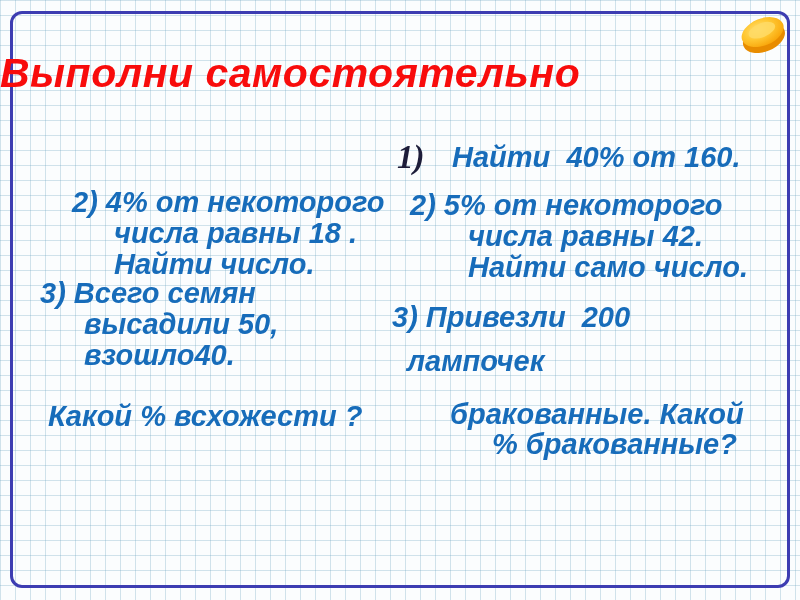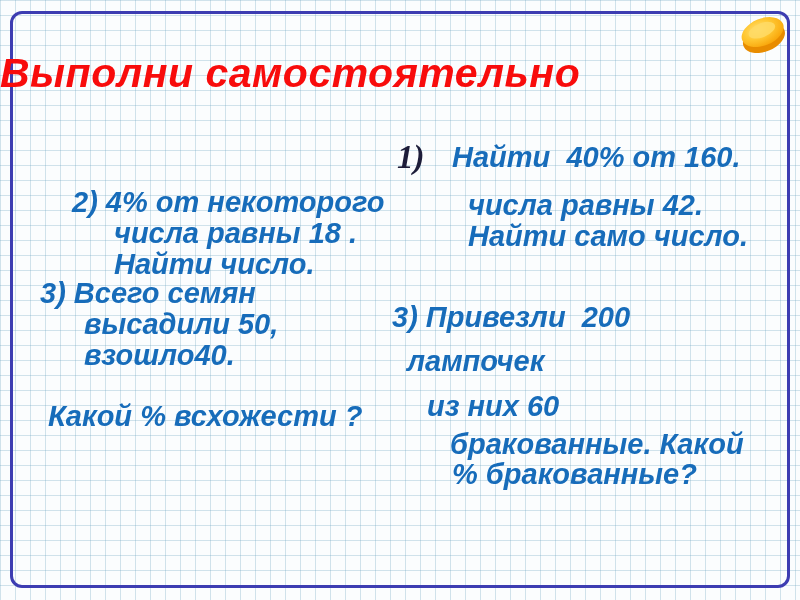--- a/index.html
+++ b/index.html
@@ -122,31 +122,31 @@
 
   <div class="item" style="left:48px; top:401px;">
     <div class="line">Какой % всхожести ?</div>
   </div>
 
   <div class="item" style="left:397px; top:142px;">
     <span class="num num-right">1)</span><span class="txt">Найти  40% от 160.</span>
   </div>
 
   <div class="item" style="left:410px; top:190px;">
+    <div class="line">2) 5% от некоторого</div>
     <div class="line indent-r2">числа равны 42.</div>
     <div class="line indent-r2">Найти само число.</div>
   </div>
 
   <div class="item" style="left:392px; top:302px;">
     <div class="line">3) Привезли  200</div>
   </div>
 
   <div class="item" style="left:407px; top:346px;">
     <div class="line">лампочек</div>
   </div>
 
   <div class="item" style="left:427px; top:391px;">
-    <div class="line" style="line-height:30px;">из них 60</div>
     <div class="line indent-r5a" style="line-height:30px;margin-top:8px;">бракованные. Какой</div>
-    <div class="line indent-r5b" style="line-height:30px;">% бракованные?</div>
+    <div class="line indent-r5b" style="line-height:30px;padding-left:40px;">% бракованные?</div>
   </div>
 
 </div>
 
 </body></html>

